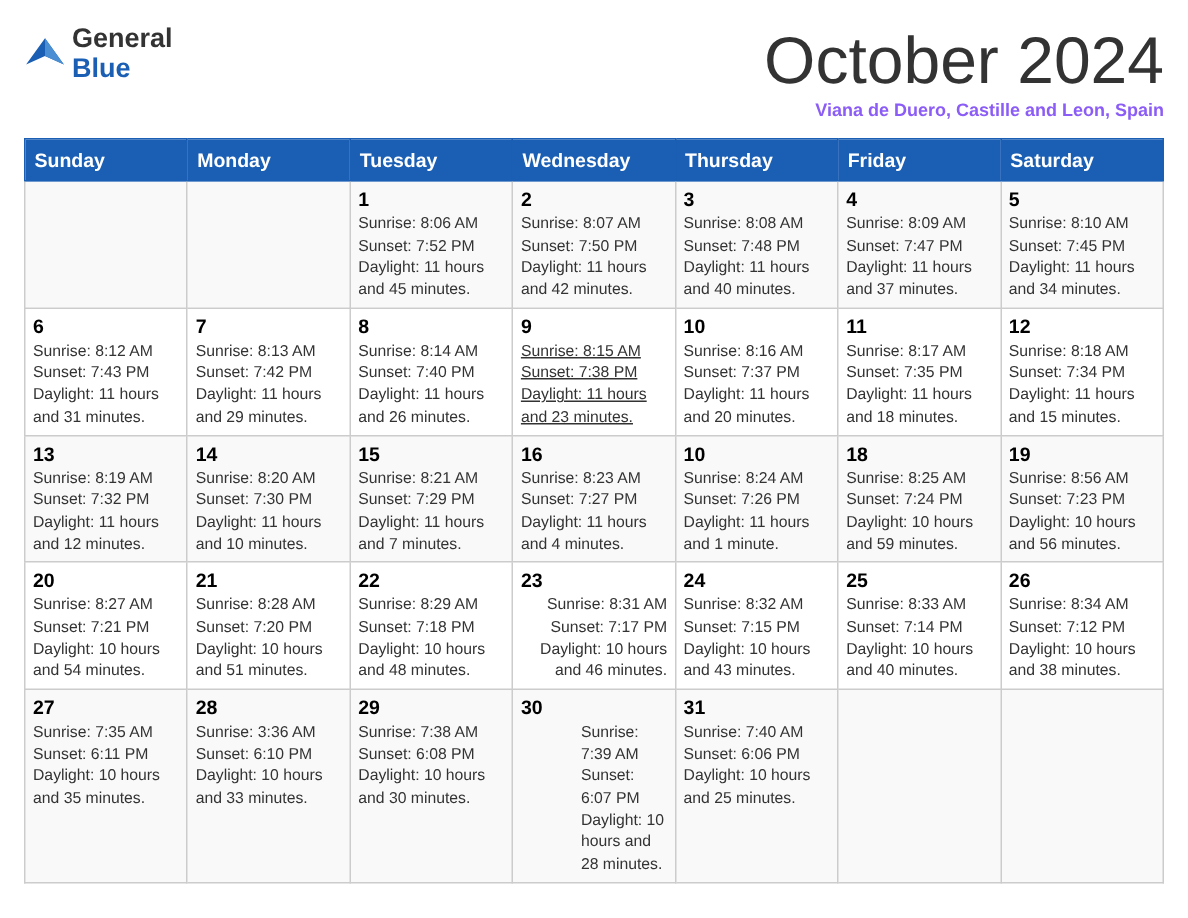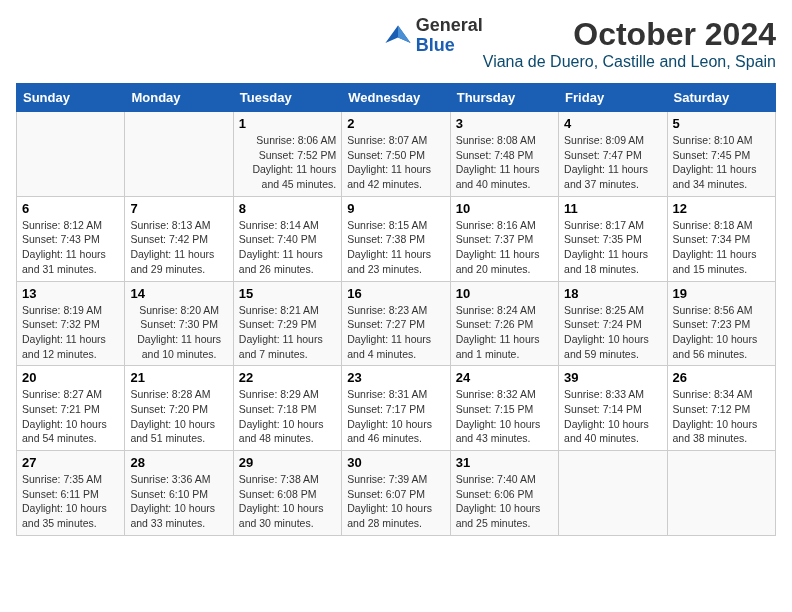--- a/index.html
+++ b/index.html
@@ -5,21 +5,21 @@
     * { box-sizing: border-box; margin: 0; padding: 0; }
     body {
       font-family: Arial, sans-serif;
       background: #fff;
       width: 792px;
       min-height: 612px;
       padding: 16px;
     }
     .header-area {
       display: flex;
-      justify-content: flex-end;
+      justify-content: space-between;
       align-items: flex-start;
       margin-bottom: 12px;
     }
     .logo {
       display: flex;
       align-items: center;
       gap: 4px;
     }
     .logo-text {
       font-size: 18px;
@@ -29,28 +29,28 @@
     }
     .logo-text .blue { color: #1a5fb4; }
     .logo-bird {
       width: 28px;
       height: 28px;
     }
     .title-area {
       text-align: right;
     }
     .month-title {
-      font-size: 32px;
+      font-size: 44px;
+      font-weight: normal;
+      color: #333;
+    }
+    .subtitle {
+      font-size: 12px;
+      color: #8b5cf6;
       font-weight: bold;
-      color: #333;
-    }
-    .subtitle {
-      font-size: 16px;
-      color: #0c4a6e;
-      font-weight: normal;
     }
     table {
       width: 100%;
       border-collapse: collapse;
       font-size: 11px;
     }
     thead th {
       background-color: #1a5fb4;
       color: #fff;
       text-align: left;
@@ -116,21 +116,21 @@
         <th>Friday</th>
         <th>Saturday</th>
       </tr>
   </thead>
   <tbody id="calendar-body">
       <tr>
         <td class="empty"></td>
         <td class="empty"></td>
         <td>
           <span class="day-number">1</span>
-          <div class="day-info" style="white-space: pre-line; text-align: right;">Sunrise: 8:06 AM
+          <div class="day-info" style="white-space: pre-line;">Sunrise: 8:06 AM
 Sunset: 7:52 PM
 Daylight: 11 hours and 45 minutes.</div>
         </td>
         <td>
           <span class="day-number">2</span>
           <div class="day-info" style="white-space: pre-line;">Sunrise: 8:07 AM
 Sunset: 7:50 PM
 Daylight: 11 hours and 42 minutes.</div>
         </td>
         <td>
@@ -166,21 +166,21 @@
 Daylight: 11 hours and 29 minutes.</div>
         </td>
         <td>
           <span class="day-number">8</span>
           <div class="day-info" style="white-space: pre-line;">Sunrise: 8:14 AM
 Sunset: 7:40 PM
 Daylight: 11 hours and 26 minutes.</div>
         </td>
         <td>
           <span class="day-number">9</span>
-          <div class="day-info" style="white-space: pre-line;">Sunrise: 8:15 AM
+          <div class="day-info" style="white-space: pre-line; text-decoration: underline;">Sunrise: 8:15 AM
 Sunset: 7:38 PM
 Daylight: 11 hours and 23 minutes.</div>
         </td>
         <td>
           <span class="day-number">10</span>
           <div class="day-info" style="white-space: pre-line;">Sunrise: 8:16 AM
 Sunset: 7:37 PM
 Daylight: 11 hours and 20 minutes.</div>
         </td>
         <td>
@@ -198,21 +198,21 @@
       </tr>
       <tr>
         <td>
           <span class="day-number">13</span>
           <div class="day-info" style="white-space: pre-line;">Sunrise: 8:19 AM
 Sunset: 7:32 PM
 Daylight: 11 hours and 12 minutes.</div>
         </td>
         <td>
           <span class="day-number">14</span>
-          <div class="day-info" style="white-space: pre-line; text-align: center;">Sunrise: 8:20 AM
+          <div class="day-info" style="white-space: pre-line;">Sunrise: 8:20 AM
 Sunset: 7:30 PM
 Daylight: 11 hours and 10 minutes.</div>
         </td>
         <td>
           <span class="day-number">15</span>
           <div class="day-info" style="white-space: pre-line;">Sunrise: 8:21 AM
 Sunset: 7:29 PM
 Daylight: 11 hours and 7 minutes.</div>
         </td>
         <td>
@@ -254,32 +254,32 @@
 Daylight: 10 hours and 51 minutes.</div>
         </td>
         <td>
           <span class="day-number">22</span>
           <div class="day-info" style="white-space: pre-line;">Sunrise: 8:29 AM
 Sunset: 7:18 PM
 Daylight: 10 hours and 48 minutes.</div>
         </td>
         <td>
           <span class="day-number">23</span>
-          <div class="day-info" style="white-space: pre-line;">Sunrise: 8:31 AM
+          <div class="day-info" style="white-space: pre-line; text-align: right;">Sunrise: 8:31 AM
 Sunset: 7:17 PM
 Daylight: 10 hours and 46 minutes.</div>
         </td>
         <td>
           <span class="day-number">24</span>
           <div class="day-info" style="white-space: pre-line;">Sunrise: 8:32 AM
 Sunset: 7:15 PM
 Daylight: 10 hours and 43 minutes.</div>
         </td>
         <td>
-          <span class="day-number">39</span>
+          <span class="day-number">25</span>
           <div class="day-info" style="white-space: pre-line;">Sunrise: 8:33 AM
 Sunset: 7:14 PM
 Daylight: 10 hours and 40 minutes.</div>
         </td>
         <td>
           <span class="day-number">26</span>
           <div class="day-info" style="white-space: pre-line;">Sunrise: 8:34 AM
 Sunset: 7:12 PM
 Daylight: 10 hours and 38 minutes.</div>
         </td>
@@ -298,21 +298,21 @@
 Daylight: 10 hours and 33 minutes.</div>
         </td>
         <td>
           <span class="day-number">29</span>
           <div class="day-info" style="white-space: pre-line;">Sunrise: 7:38 AM
 Sunset: 6:08 PM
 Daylight: 10 hours and 30 minutes.</div>
         </td>
         <td>
           <span class="day-number">30</span>
-          <div class="day-info" style="white-space: pre-line;">Sunrise: 7:39 AM
+          <div class="day-info" style="white-space: pre-line; margin-left: 40px;">Sunrise: 7:39 AM
 Sunset: 6:07 PM
 Daylight: 10 hours and 28 minutes.</div>
         </td>
         <td>
           <span class="day-number">31</span>
           <div class="day-info" style="white-space: pre-line;">Sunrise: 7:40 AM
 Sunset: 6:06 PM
 Daylight: 10 hours and 25 minutes.</div>
         </td>
         <td class="empty"></td>

